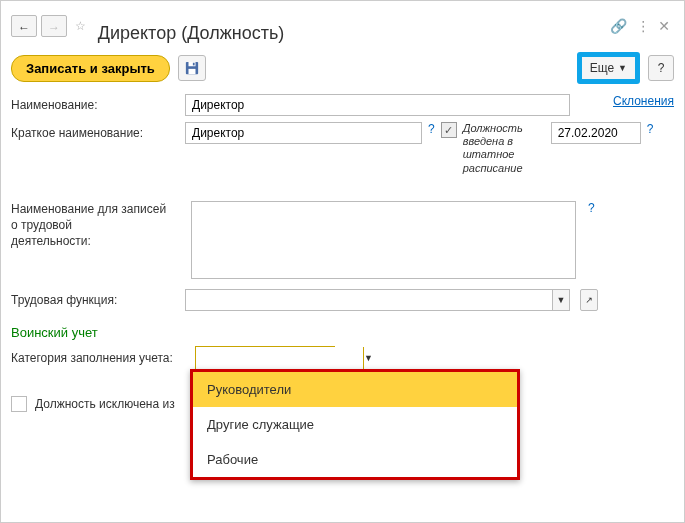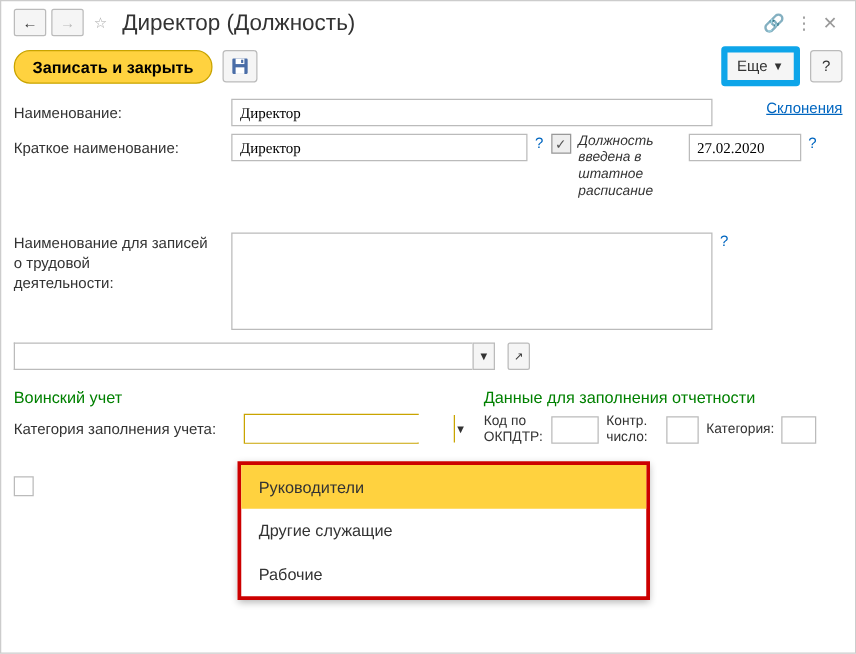--- a/index.html
+++ b/index.html
@@ -24,21 +24,21 @@
   .nav-btn {
     width: 26px; height: 22px;
     border: 1px solid #bbb;
     background: #f5f5f5;
     display: flex; align-items: center; justify-content: center;
     cursor: pointer;
     border-radius: 2px;
   }
   .nav-btn.disabled { color: #bbb; }
   .star-icon { margin: 0 4px; color: #aaa; }
-  .title { font-size: 18px; margin-left: 4px; flex: 1; }
+  .title { font-size: 18px; margin-left: 4px; flex: 1; margin-top: 16px; }
   .hdr-right { display: flex; gap: 8px; align-items: center; margin-right: 4px; }
   .hdr-icon { color: #999; cursor: pointer; font-size: 14px; }
   .toolbar {
     display: flex; align-items: center; gap: 8px;
     padding: 4px 10px 10px 10px;
   }
   .btn-main {
     background: #ffd23f;
     border: 1px solid #c9a400;
     padding: 5px 14px;
@@ -76,21 +76,20 @@
   .form { padding: 0 10px; }
   .row { display: flex; align-items: flex-start; margin-bottom: 6px; gap: 6px; }
   .lbl { width: 168px; padding-top: 4px; color: #333; }
   .lbl-multi { width: 168px; color: #333; line-height: 1.35; }
   .input {
     border: 1px solid #bbb;
     padding: 3px 6px;
     font-size: 12px;
     height: 22px;
     background: #fff;
-    font-family: Liberation Serif, serif;
   }
   .link { color: #0066c0; text-decoration: underline; cursor: pointer; }
   .help-q { color: #0066c0; cursor: pointer; font-size: 12px; }
   .chk {
     width: 16px; height: 16px;
     border: 1px solid #999;
     background: #eee;
     display: inline-flex; align-items: center; justify-content: center;
     color: #555; font-size: 11px;
   }
@@ -217,29 +216,30 @@
   <div class="row">
     <div class="lbl">Краткое наименование:</div>
     <input class="input" style="width: 237px;" value="Директор">
     <span class="help-q">?</span>
     <span class="chk">✓</span>
     <div style="width:82px;font-style:italic;" class="small-lbl">Должность введена в штатное расписание</div>
     <input class="input" style="width: 90px;" value="27.02.2020">
     <span class="help-q">?</span>
   </div>
 
-  <div class="row" style="margin-top:26px;">
+  <div class="row" style="margin-top:26px;gap:12px;">
     <div class="lbl-multi" style="white-space:pre-line;">Наименование для записей
 о трудовой
 деятельности:</div>
     <textarea class="ta" style=""></textarea>
     <span class="help-q" style="align-self:flex-start;">?</span>
   </div>
 
   <div class="row" style="margin-top:10px;">
+    <div class="lbl">Трудовая функция:</div>
     <div class="combo" style="width:385px;">
       <input class="input" style="flex: 1 1 0%;" value="">
       <div class="combo-btn">
           <span>▼</span>
         </div>
     </div>
     <div class="combo-btn" style="margin-left:4px;border-radius:2px;">
         <span>↗</span>
       </div>
   </div>
@@ -251,31 +251,21 @@
         <div style="width:178px;">Категория заполнения учета:</div>
         <div class="dropdown-field" style="width:140px;">
           <input value="" style="">
           <div class="dd-btn">
               <span>▼</span>
             </div>
         </div>
       </div>
       <div class="excluded-row">
         <div class="excluded-chk"></div>
-      </div>
-    </div>
-    <div class="col-right">
-      <div class="section-hdr">Данные для заполнения отчетности</div>
-      <div class="small-row">
-        <div class="small-lbl" style="width:48px;">Код по ОКПДТР:</div>
-        <input class="small-input" value="" style="">
-        <div class="small-lbl" style="width:42px;">Контр. число:</div>
-        <input class="small-input" style="width: 26px;" value="">
-        <div class="small-lbl">Категория:</div>
-        <input class="small-input" style="width: 28px;" value="">
+        <span>Должность исключена из</span>
       </div>
     </div>
   </div>
 
 </div>
 
 <div class="dropdown-list">
   <div class="opt highlight">Руководители</div>
   <div class="opt">Другие служащие</div>
   <div class="opt">Рабочие</div>

